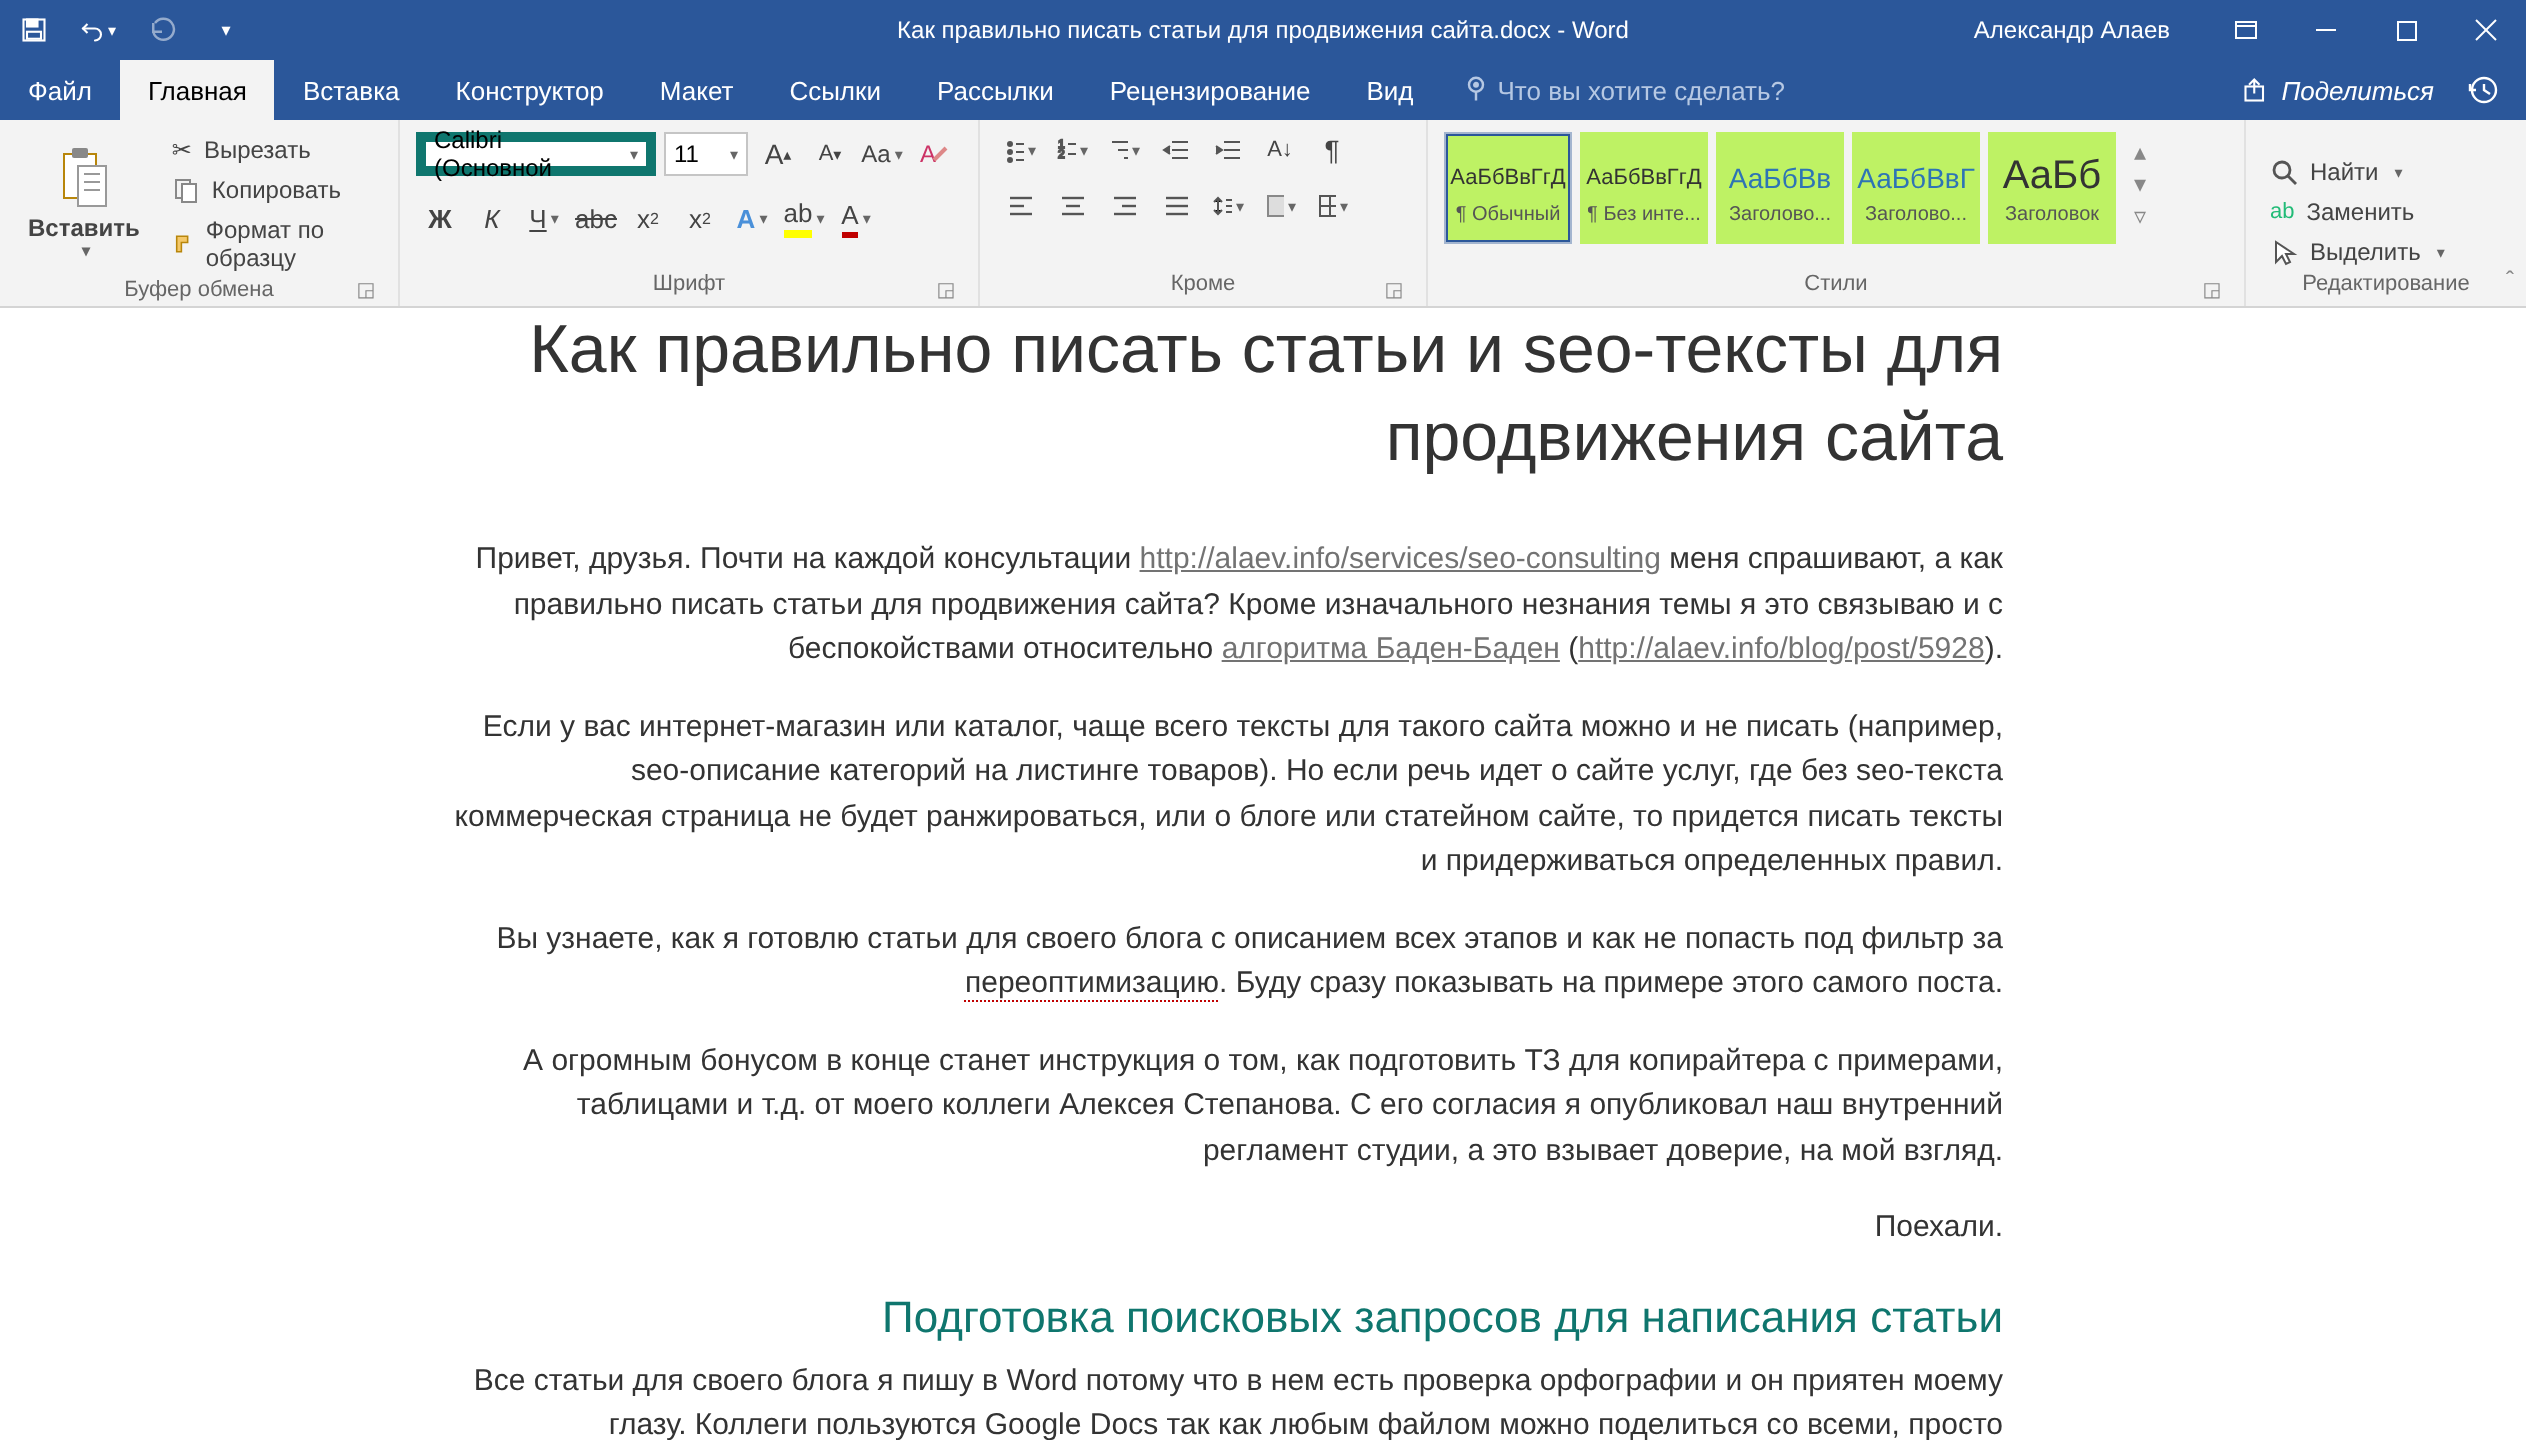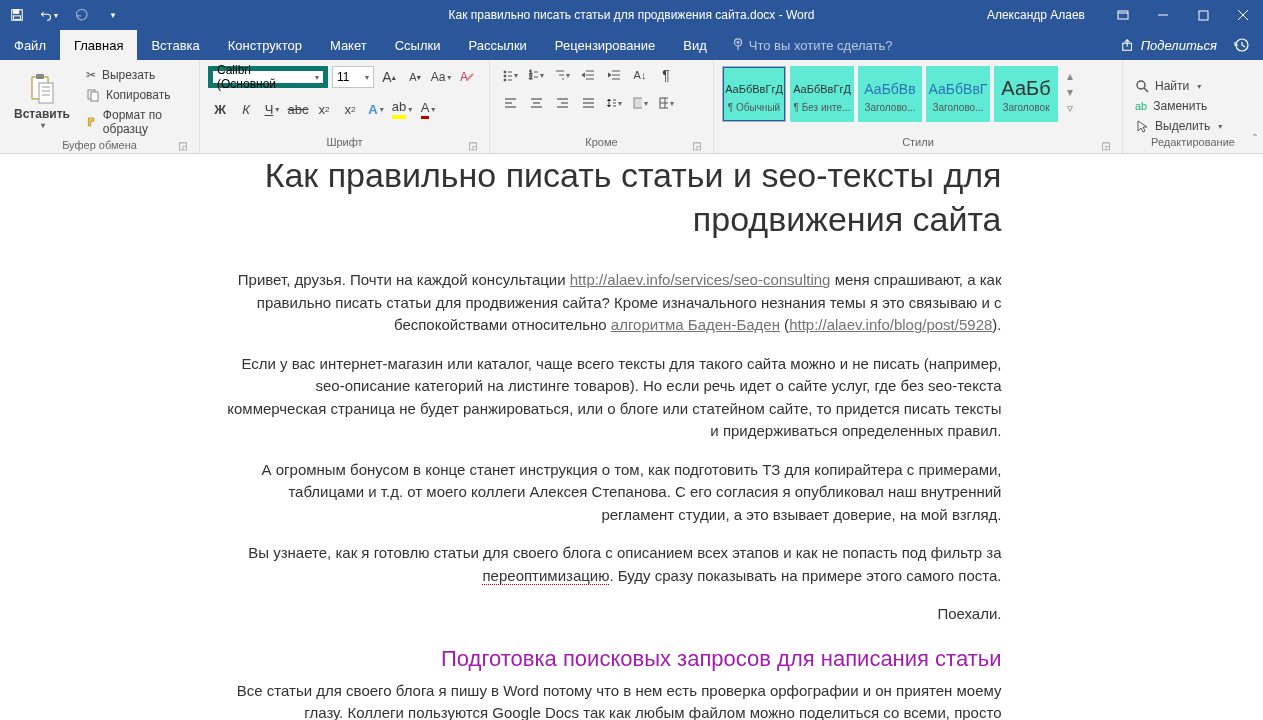--- a/index.html
+++ b/index.html
@@ -31,34 +31,34 @@
 .font-top { display: flex; align-items: center; gap: 4px; height: 26px; }
 .font-name { width: 120px; height: 22px; background: #fff; border: 5px solid #0f766e; font-size: 12px; padding: 0 4px; display: flex; align-items: center; justify-content: space-between; }
 .font-size { width: 42px; height: 22px; background: #fff; border: 1px solid #c5c5c5; font-size: 12px; padding: 0 4px; display: flex; align-items: center; justify-content: space-between; }
 .font-top .r-btn { width: 22px; height: 22px; justify-content: center; }
 .font-bottom { display: flex; align-items: center; gap: 2px; height: 26px; margin-top: 6px;}
 .font-bottom .r-btn { width: 24px; height: 22px; justify-content: center; font-size: 13px; color: #444; position: relative;}
 .para-rows { display: flex; flex-direction: column; gap: 6px; }
 .para-row { display: flex; align-items: center; gap: 2px; }
 .para-row .r-btn { width: 24px; height: 22px; justify-content: center; }
 .styles-body { display: flex; align-items: flex-start; gap: 4px; padding-top: 2px;}
-.style-item { width: 64px; height: 56px; border: 1px solid transparent; display: flex; flex-direction: column; align-items: center; justify-content: center; cursor: pointer; background: #5eead4; padding: 2px; }
+.style-item { width: 64px; height: 56px; border: 1px solid transparent; display: flex; flex-direction: column; align-items: center; justify-content: center; cursor: pointer; background: #bef264; padding: 2px; }
 .style-item.selected { border: 1px solid #a3b5cf; box-shadow: inset 0 0 0 1px #2b579a; }
 .style-preview { font-size: 13px; height: 26px; display: flex; align-items: center; }
 .style-name { font-size: 10px; color: #555; white-space: nowrap; overflow: hidden; max-width: 60px; text-overflow: ellipsis;}
 .style-expand { width: 16px; display: flex; flex-direction: column; justify-content: space-around; padding: 2px 0; color: #888;}
 .style-expand div { cursor: pointer; height: 16px; display: flex; align-items: center; justify-content: center;}
 .edit-col { display: flex; flex-direction: column; gap: 2px; padding-top: 2px; justify-content: flex-end;}
 .edit-col .r-btn { gap: 6px; font-size: 12px; color: #444; }
 .collapse-ribbon { position: absolute; right: 6px; bottom: 6px; color: #888; cursor: pointer; font-size: 12px;}
 .doc-area { position: absolute; top: 154px; bottom: 0; left: 0; right: 0; background: #fff; display: flex; text-align: right; }
 .doc-scroll { flex: 1; overflow-y: scroll; }
 .page { width: 820px; margin: 0 auto; padding: 20px 0 60px 0; color: #333; }
 .page h1 { font-size: 34px; font-weight: 400; color: #333; margin-bottom: 28px; line-height: 1.28;}
-.page h2 { font-size: 22px; font-weight: 400; color: #a21caf; margin: 20px 0 8px 0;}
+.page h2 { font-size: 22px; font-weight: 400; color: #0f766e; margin: 20px 0 8px 0;}
 .page p { font-size: 15px; line-height: 1.5; margin-bottom: 16px; color: #333;}
 .page a { color: #737373; }
 .underline-wave { border-bottom: 1px dotted #c00000; }
 .page-margins { padding: 0 40px 0 0;}
 ::-webkit-scrollbar { width: 18px; }
 ::-webkit-scrollbar-track { background: #f3f3f3; }
 ::-webkit-scrollbar-thumb { background: #c5c5c5; border: 4px solid #f3f3f3; border-radius: 0; }
 ::-webkit-scrollbar-button { height: 18px; background: #f3f3f3; }
 .drop-caret { font-size: 8px; color: #666; margin-left: 2px;}
 </style>
@@ -419,22 +419,22 @@
 </div>
 
 <div class="doc-area">
   <div class="doc-scroll">
     <div class="page page-margins">
       <h1>Как правильно писать статьи и seo-тексты для продвижения сайта</h1>
       <p>
         <span>Привет, друзья. Почти на каждой консультации </span><a href="#">http://alaev.info/services/seo-consulting</a><span> меня спрашивают, а как правильно писать статьи для продвижения сайта? Кроме изначального незнания темы я это связываю и с беспокойствами относительно </span><a href="#">алгоритма Баден-Баден</a><span> (</span><a href="#">http://alaev.info/blog/post/5928</a><span>).</span>
       </p>
       <p>Если у вас интернет-магазин или каталог, чаще всего тексты для такого сайта можно и не писать (например, seo-описание категорий на листинге товаров). Но если речь идет о сайте услуг, где без seo-текста коммерческая страница не будет ранжироваться, или о блоге или статейном сайте, то придется писать тексты и придерживаться определенных правил.</p>
-      <p>А огромным бонусом в конце станет инструкция о том, как подготовить ТЗ для копирайтера с примерами, таблицами и т.д. от моего коллеги Алексея Степанова. С его согласия я опубликовал наш внутренний регламент студии, а это взывает доверие, на мой взгляд.</p>
       <p>
         <span>Вы узнаете, как я готовлю статьи для своего блога с описанием всех этапов и как не попасть под фильтр за </span><span class="underline-wave">переоптимизацию</span><span>. Буду сразу показывать на примере этого самого поста.</span>
       </p>
+      <p>А огромным бонусом в конце станет инструкция о том, как подготовить ТЗ для копирайтера с примерами, таблицами и т.д. от моего коллеги Алексея Степанова. С его согласия я опубликовал наш внутренний регламент студии, а это взывает доверие, на мой взгляд.</p>
       <p>Поехали.</p>
       <h2>Подготовка поисковых запросов для написания статьи</h2>
       <p>Все статьи для своего блога я пишу в Word потому что в нем есть проверка орфографии и он приятен моему глазу. Коллеги пользуются Google Docs так как любым файлом можно поделиться со всеми, просто скопировав ссылку, а также благодаря командной работе над документами.</p>
     </div>
   </div>
 </div>
 
 </body></html>

